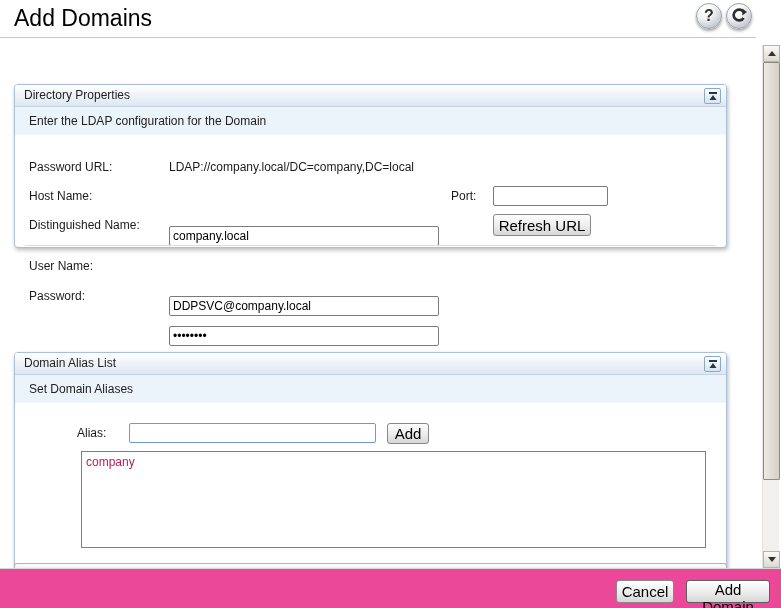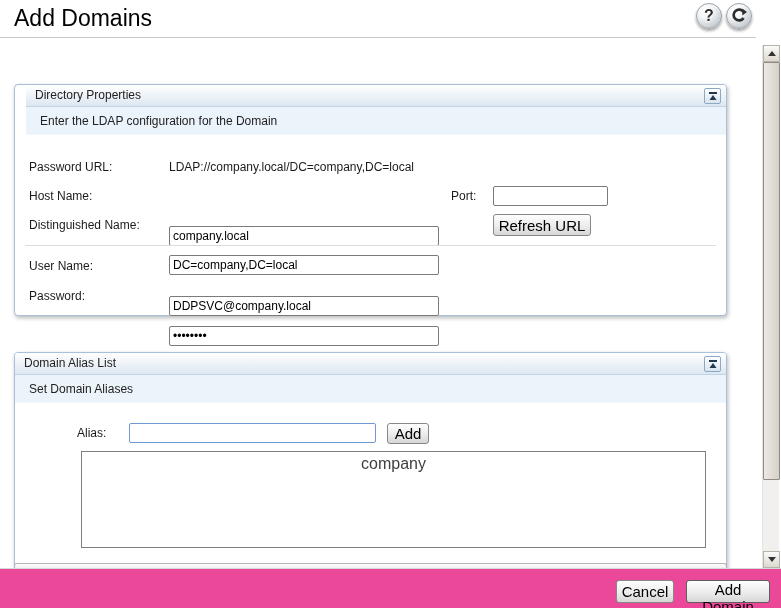--- a/index.html
+++ b/index.html
@@ -20,21 +20,21 @@
   }
   .round-btn.help { left:696px; top:3px; }
   .round-btn.refresh { left:726px; top:3px; }
   .help-glyph { font-size:16px; font-weight:bold; color:#2e2e2e; line-height:1; text-shadow:0 1px 0 #fff; }
   
   .panel {
     position:absolute; left:14px; width:713px; background:#ffffff;
     border:1px solid #a9c0da; border-radius:4px;
     box-shadow:1px 2px 4px rgba(0,0,0,0.28);
   }
-  .panel-1 { top:84px; height:232px;padding-left:11px; }
+  .panel-1 { top:84px; height:164px; }
   .panel-2 { top:352px; height:240px; }
   .panel-header {
     position:relative; height:22px; line-height:21px; padding-left:9px;
     font-size:12px; color:#222;
     background:linear-gradient(#ffffff, #dde7f1);
     border-bottom:1px solid #c3d3e6; border-radius:3px 3px 0 0;
   }
   .collapse-btn {
     position:absolute; right:5px; top:3px; width:17px; height:16px;
     border:1px solid #8ea8c4; border-radius:2px; cursor:pointer;
@@ -69,21 +69,21 @@
   }
   .refresh-url-btn { position:absolute; left:478px; top:129px; width:98px; height:22px; }
   
   .row-alias { top:70px;margin-left:48px; }
   .alias-tbox { left:66px; width:247px; border:1px solid #6f9ad1; }
   .add-btn { position:absolute; left:324px; top:0px; width:42px; height:21px; }
   .alias-listbox {
     position:absolute; left:66px; top:98px; width:625px; height:97px;
     border:1px solid #7f7f7f; background:#ffffff; overflow:auto; cursor:default;
   }
-  .alias-item { font-size:16px; padding:3px 4px; color:#404040;text-align:center; }
+  .alias-item { font-size:12px; padding:3px 4px; color:#be185d; }
   
   .panel-sliver {
     position:absolute; left:14px; top:563px; width:713px; height:5px;
     border:1px solid #b4b4b4; border-bottom:none; border-radius:3px 3px 0 0;
     background:linear-gradient(#fdfdfd,#f1f1f1);
   }
   
   .footer {
     position:absolute; left:0; top:568px; width:781px; height:40px;
     background:#ec4899; border-top:1px solid #d8d8d8;
@@ -148,21 +148,20 @@
 
     <div class="frow row-host">
       <span class="flabel">Host Name:</span>
       <input class="tbox main-tbox" type="text" value="company.local" style="">
       <span class="flabel port-label">Port:</span>
       <input class="tbox port-tbox" type="text" value="" style="">
     </div>
 
     <div class="frow row-dn">
       <span class="flabel">Distinguished Name:</span>
-      <input class="tbox main-tbox" type="text" value="DC=company,DC=local" style="">
     </div>
     <button class="btn refresh-url-btn">Refresh URL</button>
 
     <div class="form-divider"></div>
 
     <div class="frow row-user">
       <span class="flabel">User Name:</span>
       <input class="tbox main-tbox" type="text" value="DDPSVC@company.local" style="">
     </div>
 

